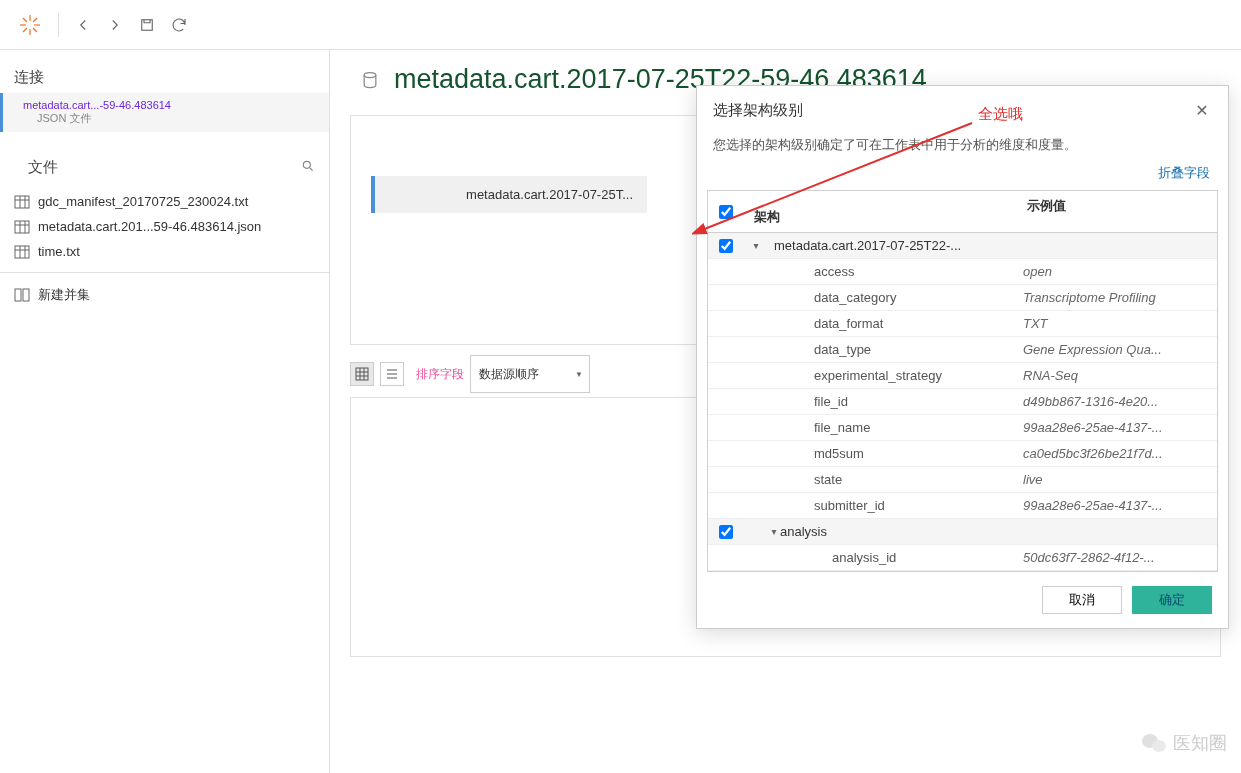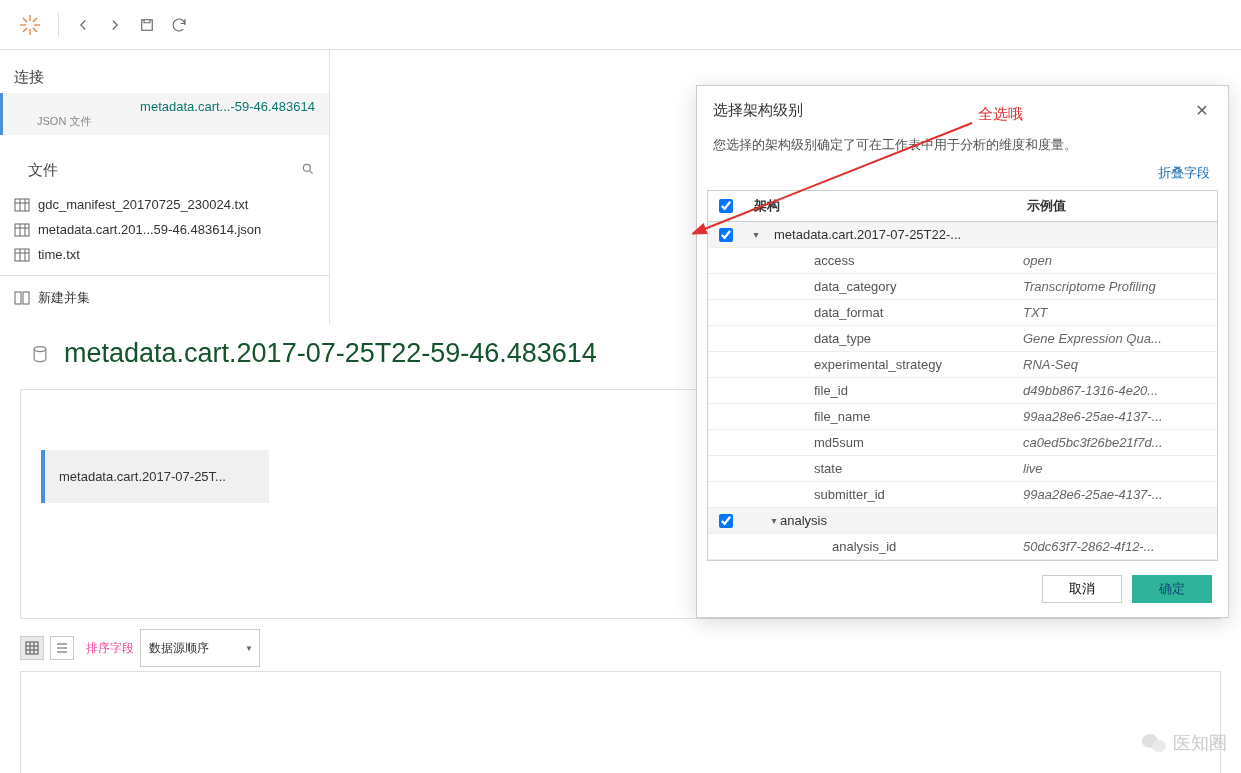--- a/index.html
+++ b/index.html
@@ -4,39 +4,39 @@
 <style>
 * { box-sizing: border-box; margin: 0; padding: 0; }
 body { font-family: "Microsoft YaHei", Arial, sans-serif; font-size: 13px; color: #333; background: #fff; width: 1241px; height: 773px; overflow: hidden; position: relative; }
 
 .topbar { height: 50px; border-bottom: 1px solid #e0e0e0; display: flex; align-items: center; padding: 0 10px; }
 .topbar .logo { width: 24px; height: 24px; margin: 0 8px; color: #e8762d; }
 .topbar .sep { width: 1px; height: 24px; background: #e0e0e0; margin: 0 8px; }
 .topbar .tb-btn { width: 32px; height: 32px; display: flex; align-items: center; justify-content: center; color: #666; cursor: pointer; }
 .topbar .tb-btn svg { width: 18px; height: 18px; }
 
-.main { display: flex; height: calc(100% - 50px); flex-direction: column; }
+.main { display: flex; height: calc(100% - 50px); }
 .sidebar { width: 330px; border-right: 1px solid #e0e0e0; padding: 12px 0; }
 .sidebar h3 { font-size: 15px; font-weight: 400; padding: 6px 14px; color: #444; }
 .conn-item { background: #f5f5f5; border-left: 3px solid #4a90d9; padding: 6px 14px 6px 20px; margin-bottom: 10px; }
-.conn-item .line1 { font-size: 13px; color: #0f766e; text-align: right; }
+.conn-item .line1 { font-size: 11px; color: #6d28d9; }
 .conn-item .line2 { font-size: 11px; color: #888; padding-left: 14px; }
 .files-header { display: flex; justify-content: space-between; align-items: center; padding: 10px 14px 6px; }
 .file-row { display: flex; align-items: center; padding: 5px 14px; color: #333; cursor: pointer; }
 .file-icn { width: 16px; height: 14px; margin-right: 8px; display: inline-flex; align-items: center; }
 .file-icn svg { width: 16px; height: 14px; }
 .hr { height: 1px; background: #e0e0e0; margin: 8px 0; }
 
 .content { flex: 1; position: relative; padding: 0 20px; }
 .page-title { display: flex; align-items: center; padding: 14px 10px 20px; }
 .page-title .db-icn { width: 20px; height: 20px; margin-right: 14px; color: #888; }
 .page-title h1 { font-size: 27px; font-weight: 400; color: #14532d; }
 
 .canvas { border: 1px solid #e0e0e0; height: 230px; margin-bottom: 6px; position: relative; background: #fff; }
-.pill { position: absolute; left: 20px; top: 60px; border-left: 4px solid #4a90d9; background: #f0f0f0; padding: 19px 14px; font-size: 13px; width: 228px; }
+.pill { position: absolute; left: 20px; top: 60px; border-left: 4px solid #4a90d9; background: #f0f0f0; padding: 11px 14px; font-size: 13px; width: 276px; text-align: right; }
 
 .grid-toolbar { display: flex; align-items: center; gap: 6px; padding: 4px 0; }
 .gt-btn { border: 1px solid #ccc; width: 24px; height: 24px; display: flex; align-items: center; justify-content: center; background: #fff; cursor: pointer; }
 .gt-btn.active { background: #e8e8e8; }
 .gt-label { font-size: 12px; color: #ec4899; margin-left: 6px; }
 .gt-select { border: 1px solid #ccc; height: 38px; padding: 0 20px 0 8px; font-size: 12px; min-width: 120px; display: flex; align-items: center; background: #fff; position: relative; cursor: pointer; }
 .gt-select::after { content: "▼"; position: absolute; right: 6px; font-size: 8px; color: #666; }
 .grid-area { border: 1px solid #e0e0e0; height: 260px; background: #fff; }
 
 
@@ -44,21 +44,21 @@
 .dlg-head { display: flex; align-items: center; justify-content: space-between; padding: 14px 16px 10px; }
 .dlg-title { font-size: 15px; color: #333; }
 .dlg-close { width: 20px; height: 20px; display: flex; align-items: center; justify-content: center; cursor: pointer; color: #666; font-size: 16px; }
 .dlg-desc { padding: 6px 16px 10px; font-size: 13px; color: #555; }
 .dlg-collapse { text-align: right; padding: 0 18px 8px; }
 .dlg-collapse a { color: #1a6fb0; font-size: 13px; cursor: pointer; }
 
 .dlg-table { margin: 0 10px; border: 1px solid #d0d0d0; max-height: 478px; overflow: hidden; }
 .th-row { display: flex; background: #fff; border-bottom: 1px solid #d0d0d0; font-weight: bold; font-size: 13px; }
 .th-chk { width: 36px; display: flex; align-items: center; justify-content: center; padding: 6px 0; }
-.th-c1 { flex: 1; padding: 6px 10px; }
+.th-c1 { flex: 1; padding: 6px 10px; margin-top: 11px; }
 .th-c2 { width: 200px; padding: 6px 10px; }
 
 .tb-row { display: flex; font-size: 13px; border-bottom: 1px solid #eee; }
 .tb-row.group { background: #f5f5f5; }
 .tb-row .chk { width: 36px; display: flex; align-items: center; justify-content: center; }
 .tb-row .exp { width: 24px; display: flex; align-items: center; justify-content: center; color: #666; font-size: 10px; cursor: pointer; }
 .tb-row .name { flex: 1; padding: 5px 6px; color: #555; }
 .tb-row .val { width: 200px; padding: 5px 6px; font-style: italic; color: #666; white-space: nowrap; overflow: hidden; text-overflow: ellipsis; }
 .tb-row.group .name { font-weight: 400; color: #333; }
 .ind1 .name { padding-left: 70px; }

